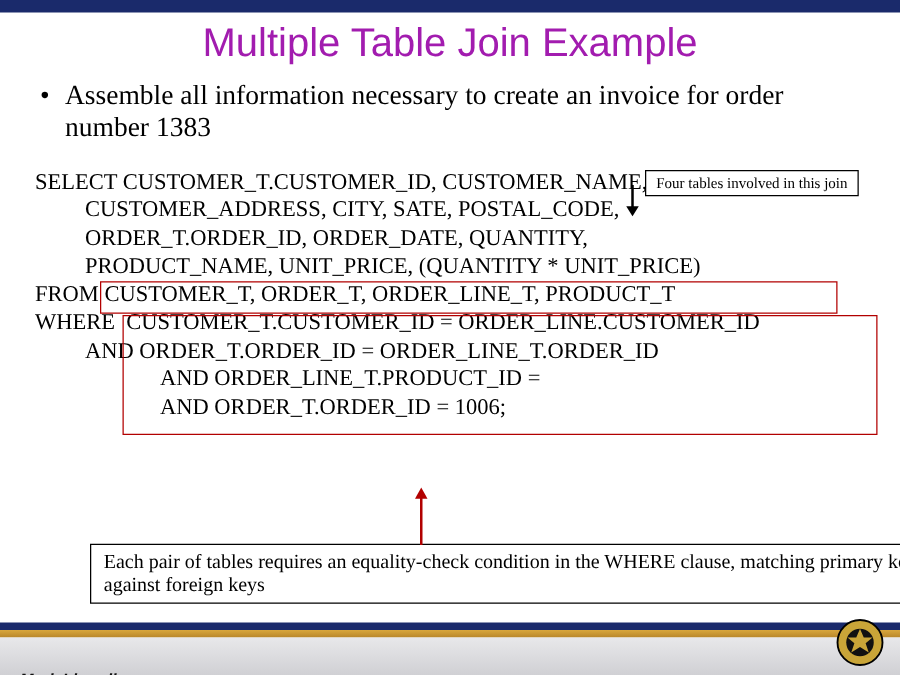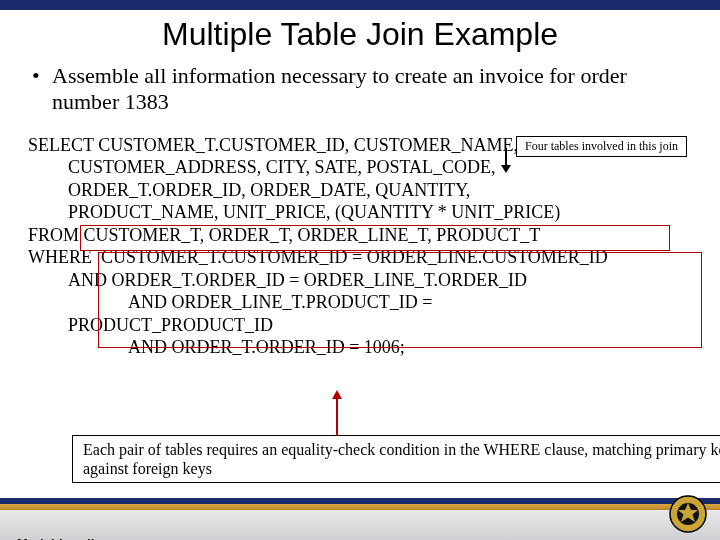--- a/index.html
+++ b/index.html
@@ -12,21 +12,21 @@
     overflow: hidden;
   }
   .top-bar {
     height: 10px;
     background: #1a2a6b;
   }
   .title {
     text-align: center;
     font-size: 32px;
     font-weight: normal;
-    color: #000000;
+    color: #a21caf;
     margin-top: 6px;
     margin-bottom: 10px;
     font-family: Arial, Helvetica, sans-serif;
   }
   .bullet-block {
     margin: 0 30px 6px 30px;
     font-size: 22px;
     line-height: 1.2;
     display: flex;
   }
@@ -178,21 +178,20 @@
 
 <div class="sql-block">
   <div class="sql-line">SELECT CUSTOMER_T.CUSTOMER_ID, CUSTOMER_NAME,</div>
   <div class="sql-line indent1">CUSTOMER_ADDRESS, CITY, SATE, POSTAL_CODE,</div>
   <div class="sql-line indent1">ORDER_T.ORDER_ID, ORDER_DATE, QUANTITY,</div>
   <div class="sql-line indent1">PRODUCT_NAME, UNIT_PRICE, (QUANTITY * UNIT_PRICE)</div>
   <div class="sql-line">FROM CUSTOMER_T, ORDER_T, ORDER_LINE_T, PRODUCT_T</div>
   <div class="sql-line">WHERE  CUSTOMER_T.CUSTOMER_ID = ORDER_LINE.CUSTOMER_ID</div>
   <div class="sql-line indent1">AND ORDER_T.ORDER_ID = ORDER_LINE_T.ORDER_ID</div>
   <div class="sql-line indent2">AND ORDER_LINE_T.PRODUCT_ID =</div>
-  <div class="sql-line indent1">PRODUCT_PRODUCT_ID</div>
   <div class="sql-line indent2">AND ORDER_T.ORDER_ID = 1006;</div>
 
   <div class="callout-from"></div>
   <div class="callout-where"></div>
 </div>
 
 <div class="arrow-up"></div>
 
 <div class="annotation-bottom">Each pair of tables requires an equality-check condition in the WHERE clause, matching primary keys against foreign keys</div>
 

